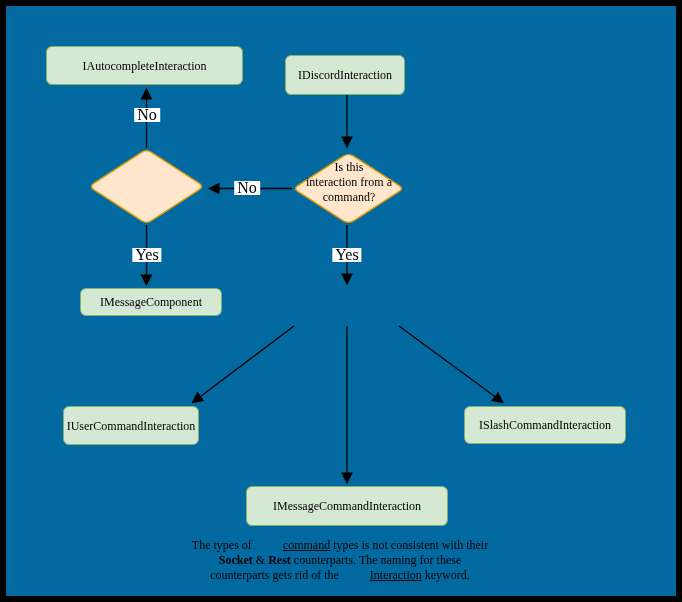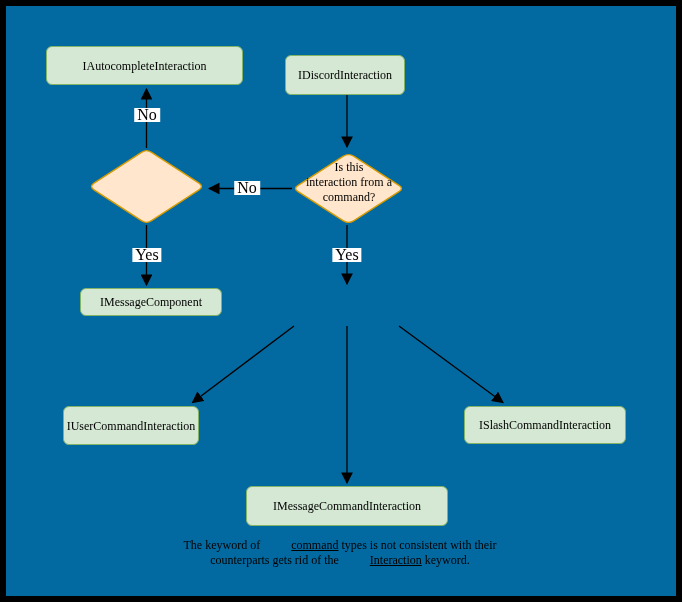--- a/index.html
+++ b/index.html
@@ -119,17 +119,18 @@
   <div class="diamond-label" id="d-right-label">Is this
 interaction from a
 command?</div>
 
   <div class="edge-label" id="lbl-no-top">No</div>
   <div class="edge-label" id="lbl-no-mid">No</div>
   <div class="edge-label" id="lbl-yes-left">Yes</div>
   <div class="edge-label" id="lbl-yes-right">Yes</div>
 
   <div class="note">
-    <div><span>The keyword of </span><span class="u">command</span><span> types is not consistent with their</span></div>
+    <div><span>The types of </span><span class="u">command</span><span> types is not consistent with their</span></div>
+    <div><span class="b">Socket</span><span> &amp; </span><span class="b">Rest</span><span> counterparts. The naming for these</span></div>
     <div><span>counterparts gets rid of the </span><span class="u">Interaction</span><span> keyword.</span></div>
   </div>
 
 </div>
 
 </body></html>

